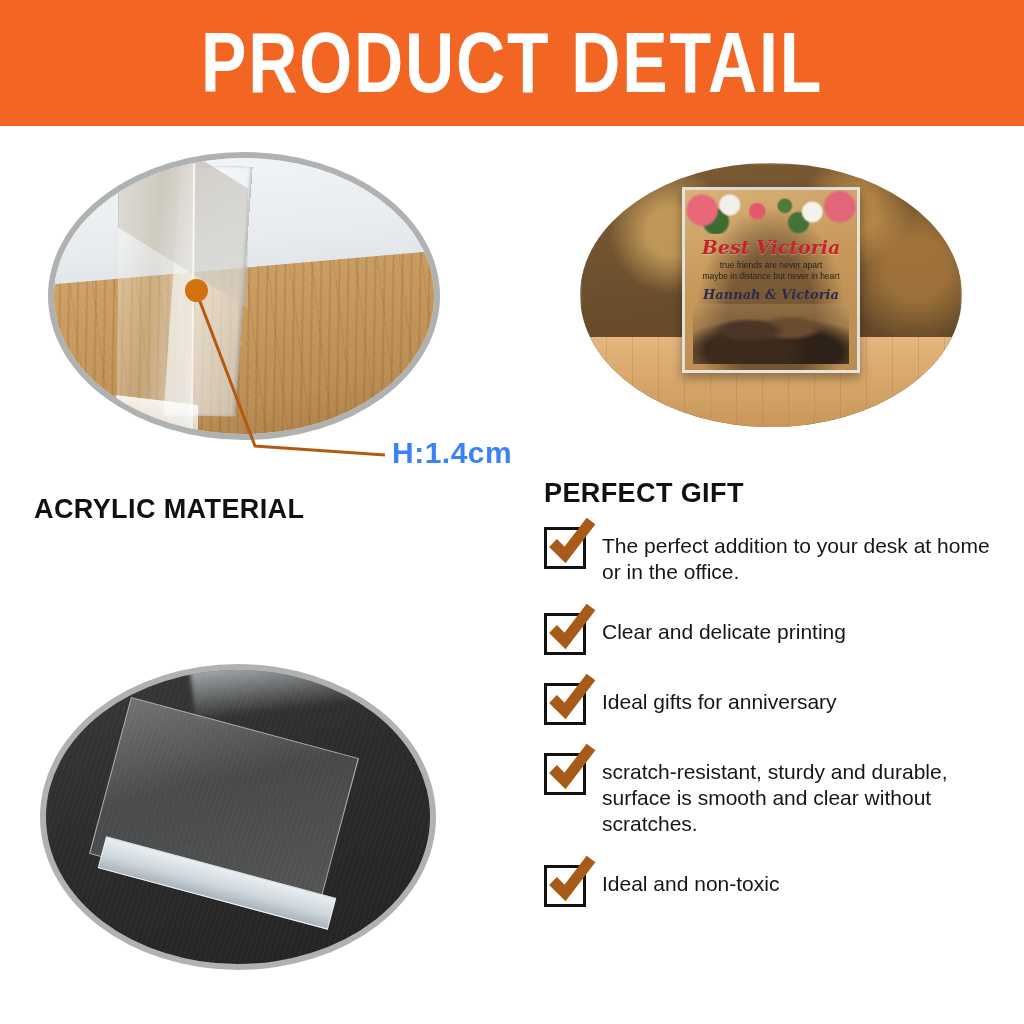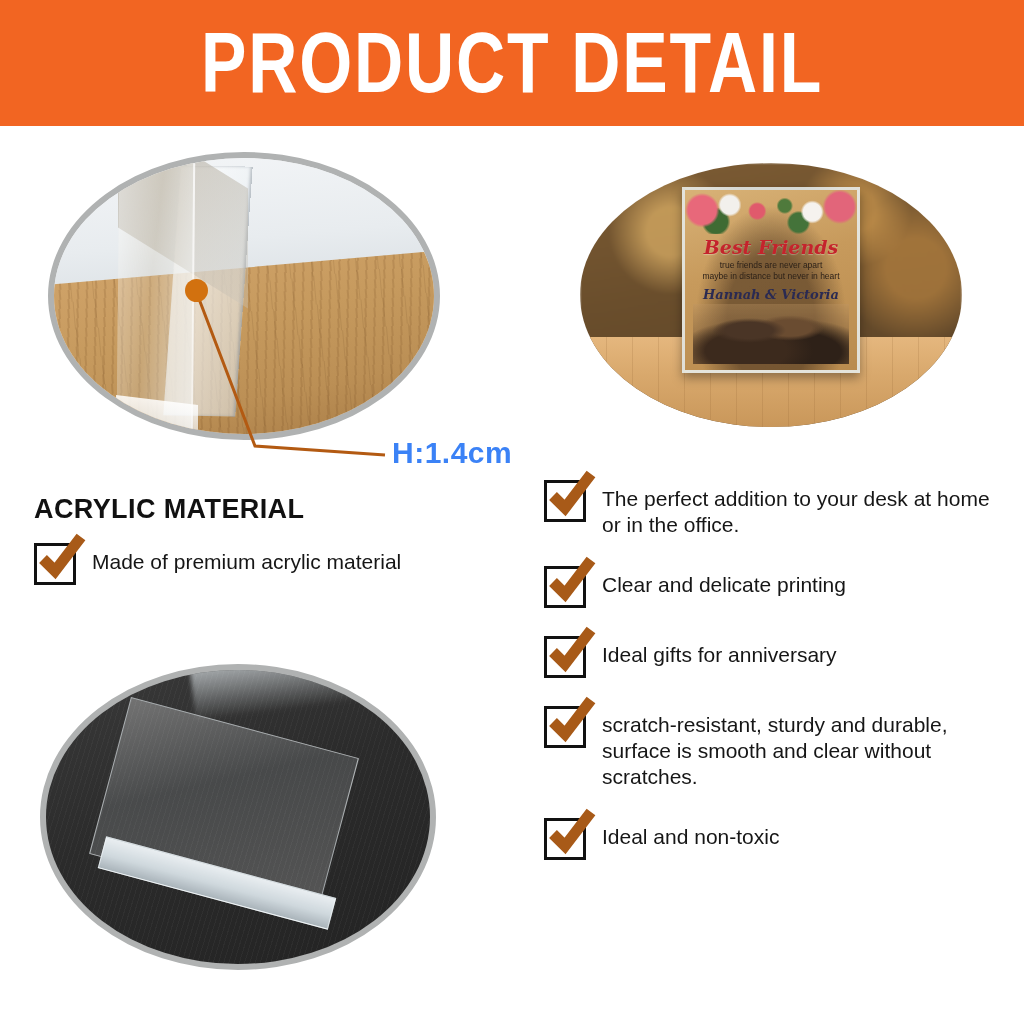--- a/index.html
+++ b/index.html
@@ -208,21 +208,21 @@
   <div class="slab-top"></div>
   <div class="slab-front"></div>
   <div class="slab-bottom"></div>
 </div>
 
 <div class="oval oval-plaque">
   <div class="bg-blur"></div>
   <div class="table"></div>
   <div class="plaque">
     <div class="flowers"></div>
-    <div class="p-title">Best Friends</div>
+    <div class="p-title">Best Victoria</div>
     <div class="p-line p-l1">true friends are never apart</div>
     <div class="p-line p-l2">maybe in distance but never in heart</div>
     <div class="p-names">Hannah &amp; Victoria</div>
     <div class="p-photo"></div>
   </div>
 </div>
 
 <div class="oval oval-block">
   <div class="hl"></div>
   <div class="block-top"></div>
@@ -231,31 +231,24 @@
 
 <svg class="callout-svg">
   <polyline points="196,291 255,446 385,455" fill="none" stroke="#b35a12" stroke-width="3"></polyline>
 </svg>
 <div class="callout-dot"></div>
 <div class="callout-label">H:1.4cm</div>
 
 <div class="section col-left">
   <div class="section-title">ACRYLIC MATERIAL</div>
 
-  <div class="bullet">
-    <span class="chk">
-      <svg viewBox="0 0 52 52">
-          <path d="M8 27 L20 39 L46 5" fill="none" stroke="#a85a18" stroke-width="11" stroke-linecap="butt" stroke-linejoin="miter"></path>
-        </svg>
-    </span>
-    <span class="bullet-text">Made of premium acrylic material</span>
-  </div>
 </div>
 
 <div class="section col-right">
+  <div class="section-title">PERFECT GIFT</div>
 
   <div class="bullet">
     <span class="chk">
       <svg viewBox="0 0 52 52">
           <path d="M8 27 L20 39 L46 5" fill="none" stroke="#a85a18" stroke-width="11"></path>
         </svg>
     </span>
     <span class="bullet-text">The perfect addition to your desk at home or in the office.</span>
   </div>
 

